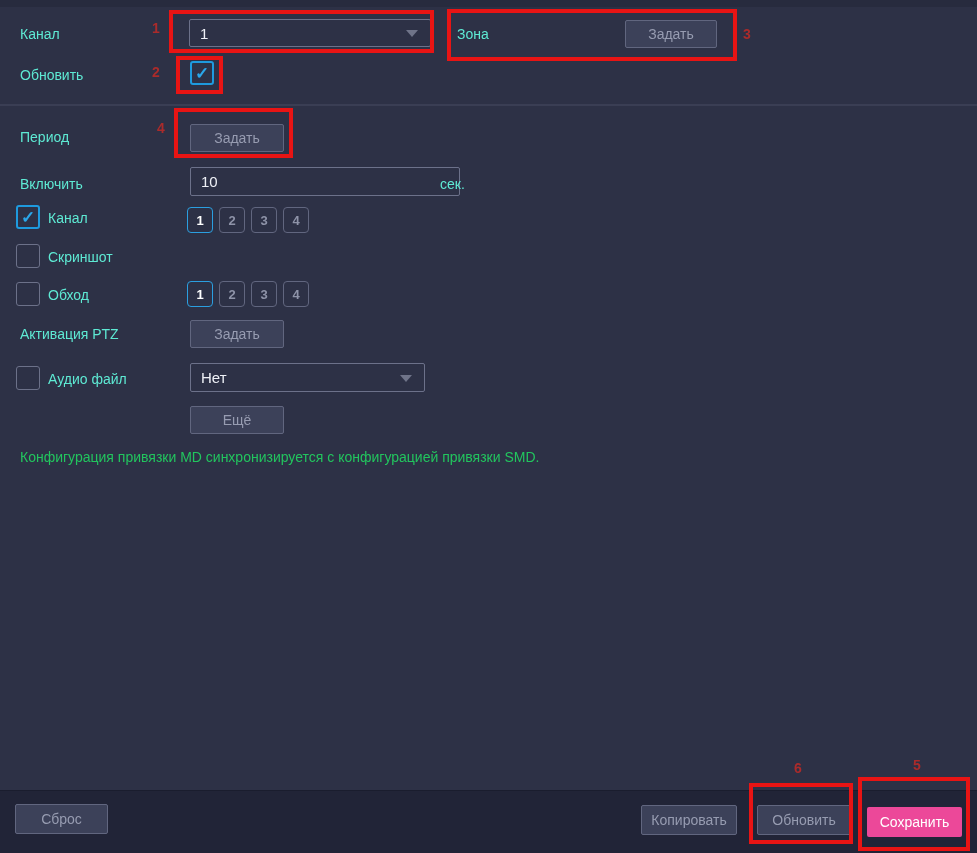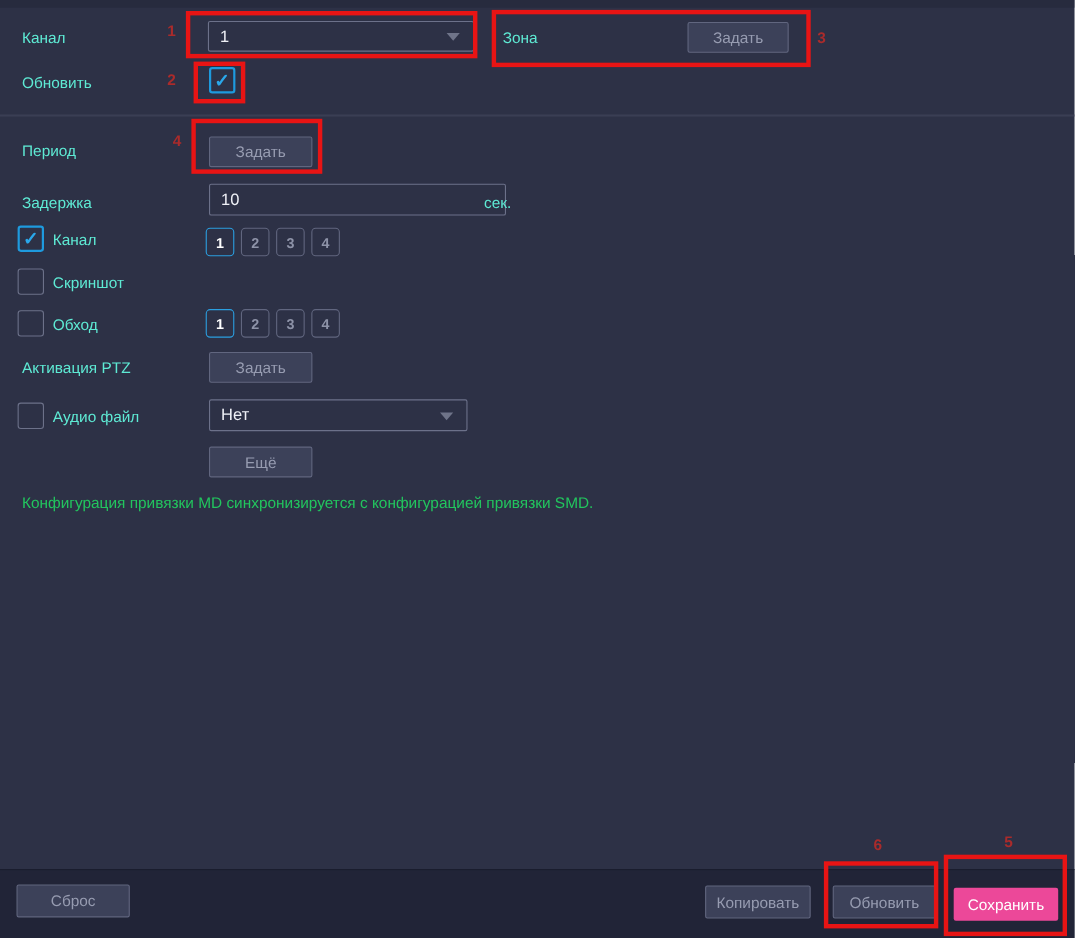--- a/index.html
+++ b/index.html
@@ -78,21 +78,21 @@
   <div class="label" style="left:20px;top:67px;">Обновить</div>
   <div class="checkbox checked" style="left:190px;top:61px;">
     <span class="mark">✓</span>
   </div>
 
   <div class="divider"></div>
 
   <div class="label" style="left:20px;top:129px;">Период</div>
   <div class="btn" style="left:190px;top:124px;width:94px;height:28px;">Задать</div>
 
-  <div class="label" style="left:20px;top:176px;">Задержка</div>
+  <div class="label" style="left:20px;top:176px;">Включить</div>
   <div class="textinput" style="left:190px;top:167px;width:270px;height:29px;">
     <span>10</span>
   </div>
   <div class="label" style="left:440px;top:176px;">сек.</div>
 
   <div class="checkbox checked" style="left:16px;top:205px;">
     <span class="mark">✓</span>
   </div>
   <div class="label" style="left:48px;top:210px;">Канал</div>
   <div class="chip active" style="left:187px;top:207px;">1</div>
@@ -118,21 +118,21 @@
   <div class="select" style="left:190px;top:363px;width:235px;height:29px;">
     <span>Нет</span>
     <span class="caret"></span>
   </div>
 
   <div class="btn" style="left:190px;top:406px;width:94px;height:28px;">Ещё</div>
 
   <div class="note" style="left:20px;top:449px;">Конфигурация привязки MD синхронизируется с конфигурацией привязки SMD.</div>
 
   <div class="footer">
-    <div class="btn" style="left:15px;top:13px;width:103px;height:30px;">Сброс</div>
+    <div class="btn" style="left:15px;top:13px;width:93px;height:30px;">Сброс</div>
     <div class="btn" style="left:641px;top:14px;width:96px;height:30px;">Копировать</div>
     <div class="btn" style="left:757px;top:14px;width:94px;height:30px;">Обновить</div>
     <div class="btn primary" style="left:867px;top:16px;width:95px;height:30px;">Сохранить</div>
   </div>
 
   <div class="anno-box" style="left:169px;top:10px;width:265px;height:43px;"></div>
   <div class="anno-box" style="left:176px;top:56px;width:47px;height:38px;"></div>
   <div class="anno-box" style="left:447px;top:9px;width:290px;height:52px;"></div>
   <div class="anno-box" style="left:174px;top:108px;width:119px;height:50px;"></div>
   <div class="anno-box" style="left:858px;top:777px;width:112px;height:74px;"></div>

